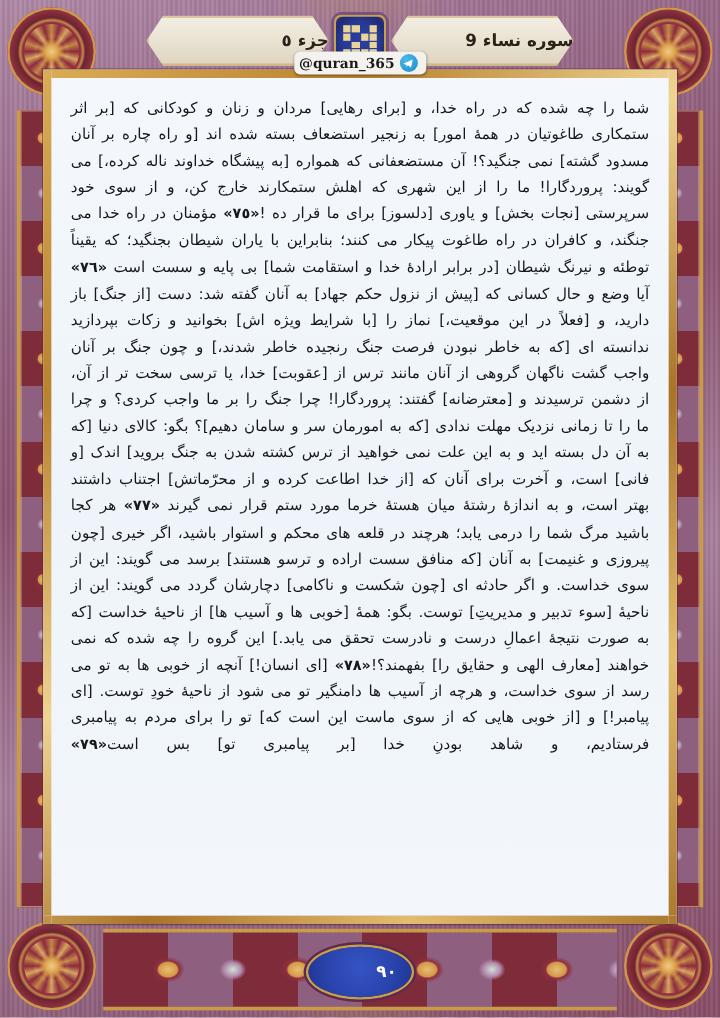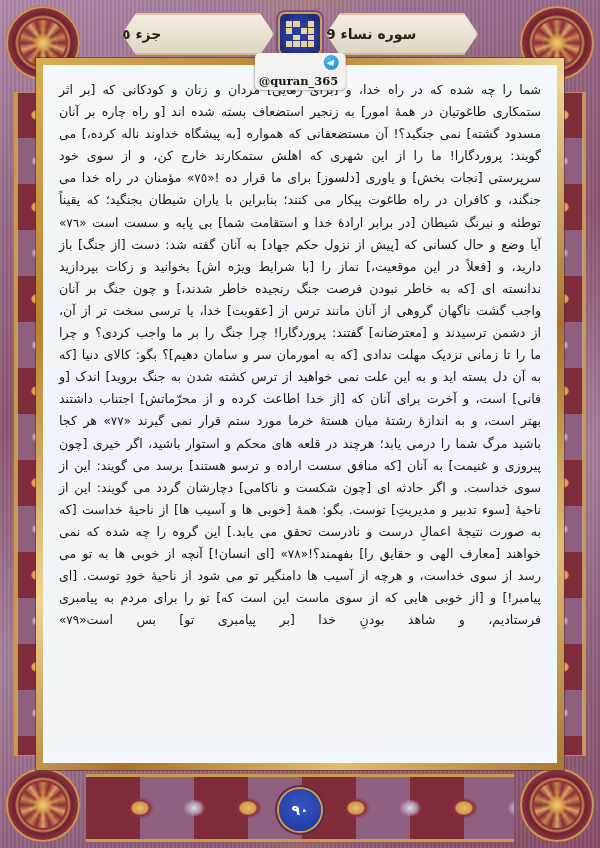--- a/index.html
+++ b/index.html
@@ -141,21 +141,21 @@
     justify-content: center;
     gap: 4px;
   }
 
   .cartouche {
     position: relative;
     width: 152px;
     height: 42px;
     display: flex;
     align-items: center;
-    justify-content: flex-end;
+    justify-content: flex-start;
     background: linear-gradient(180deg, #f3efe4 0%, #e8e1d0 55%, #ded4bf 100%);
     clip-path: polygon(14px 0%, calc(100% - 14px) 0%, 100% 50%,
                        calc(100% - 14px) 100%, 14px 100%, 0% 50%);
     box-shadow: inset 0 0 0 2px rgba(190,150,70,0.45);
   }
   .cartouche-text {
     font-size: 14px;
     font-weight: 700;
     color: #2a2118;
     letter-spacing: 0.3px;
@@ -229,20 +229,21 @@
     transform: translateX(-50%);
     width: 42px;
     height: 42px;
     border-radius: 50%;
     display: flex;
     align-items: center;
     justify-content: center;
     background: radial-gradient(circle at 50% 40%, #3554c4 0%, #2a44ad 55%, #1d3390 100%);
     box-shadow: 0 0 0 2px #c9a14c, 0 0 0 4px #5d2a4e;
     z-index: 6;
+    padding-left: 44px;
   }
   .page-number-text {
     color: #ffffff;
     font-size: 14px;
     font-weight: 700;
     direction: rtl;
   }
 
   
   .text-frame {
@@ -275,40 +276,39 @@
     text-align: justify;
     text-align-last: justify;
     font-family: "DejaVu Sans", "Liberation Sans", sans-serif;
     font-size: 12.6px;
     line-height: 22.1px;
     color: #16181c;
     word-spacing: 1px;
     margin: 0;
   }
   .quran-text .aya {
-    font-weight: 400;
+    font-weight: 700;
     font-size: 12px;
     white-space: nowrap;
   }
 
   
   .watermark {
     position: absolute;
-    top: 53px;
+    top: 43px;
     left: 50%;
     transform: translateX(-50%);
     display: flex;
-    align-items: flex-start;
+    align-items: center;
     gap: 4px;
     background: #f4f2ef;
     border-radius: 5px;
     padding: 2px 7px 2px 4px;
     box-shadow: 0 1px 2px rgba(0,0,0,0.35);
     z-index: 8;
-    flex-direction: column;
   }
   .tg-icon {
     width: 15px;
     height: 15px;
     border-radius: 50%;
     background: radial-gradient(circle at 35% 30%, #4fb8e8 0%, #2d9fd6 60%, #1e8bc3 100%);
     display: flex;
     align-items: center;
     justify-content: center;
     flex: 0 0 auto;

